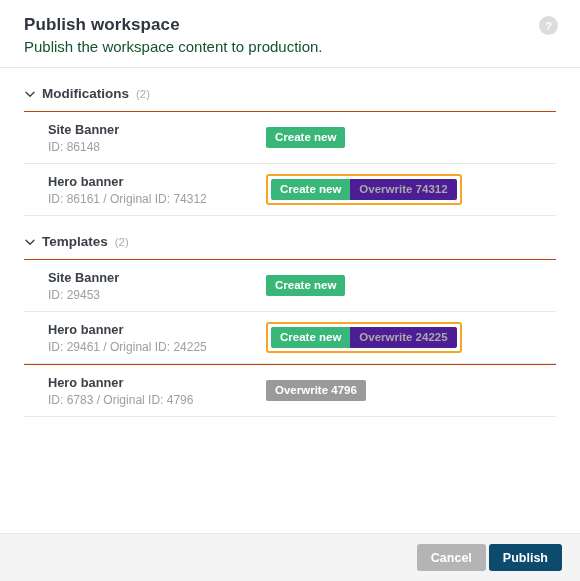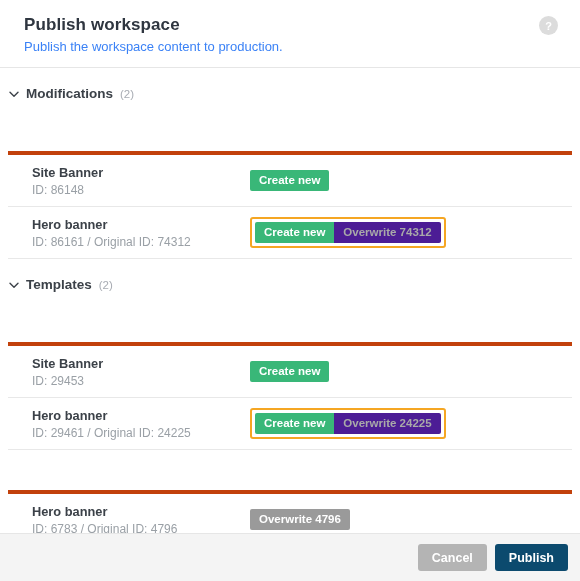--- a/index.html
+++ b/index.html
@@ -33,22 +33,22 @@
   }
   .title {
     font-size: 17px;
     font-weight: bold;
     color: #2f3640;
     line-height: 22px;
     margin: 0 0 3px 0;
     letter-spacing: 0.1px;
   }
   .subtitle {
-    font-size: 13px;
-    color: #3b82f6;
+    font-size: 15px;
+    color: #14532d;
     line-height: 16px;
     margin: 0;
   }
   .help-icon {
     position: absolute;
     top: 16px;
     right: 22px;
     width: 19px;
     height: 19px;
     border-radius: 50%;
@@ -60,21 +60,21 @@
     align-items: center;
     justify-content: center;
     cursor: pointer;
     user-select: none;
   }
 
   
   .body {
     flex: 1 1 auto;
     overflow: hidden;
-    padding: 0 8px;
+    padding: 0 24px;
     box-sizing: border-box;
   }
 
   .section {
     margin: 0;
   }
   .section-header {
     display: flex;
     align-items: center;
     gap: 6px;
@@ -95,22 +95,21 @@
     line-height: 16px;
   }
   .section-count {
     font-size: 11.5px;
     color: #a8acb3;
     line-height: 16px;
     margin-left: 1px;
   }
 
   .rows {
-    border-top: 4px solid #c2410c;
-    margin-top: 40px;
+    border-top: 1px solid #c2410c;
   }
   .row {
     display: flex;
     align-items: center;
     min-height: 52px;
     padding: 8px 0 8px 24px;
     box-sizing: border-box;
     border-bottom: 1px solid #e8e8e8;
   }
   .row-info {
@@ -193,22 +192,22 @@
 
   
   .footer {
     flex: 0 0 auto;
     height: 48px;
     background: #f4f4f4;
     border-top: 1px solid #e6e6e6;
     display: flex;
     align-items: center;
     justify-content: flex-end;
-    gap: 8px;
-    padding: 0 12px;
+    gap: 3px;
+    padding: 0 18px;
     box-sizing: border-box;
   }
   .footer-btn {
     font-family: "Liberation Sans", sans-serif;
     font-size: 12.5px;
     font-weight: bold;
     border: 0;
     border-radius: 3px;
     height: 27px;
     min-width: 62px;

